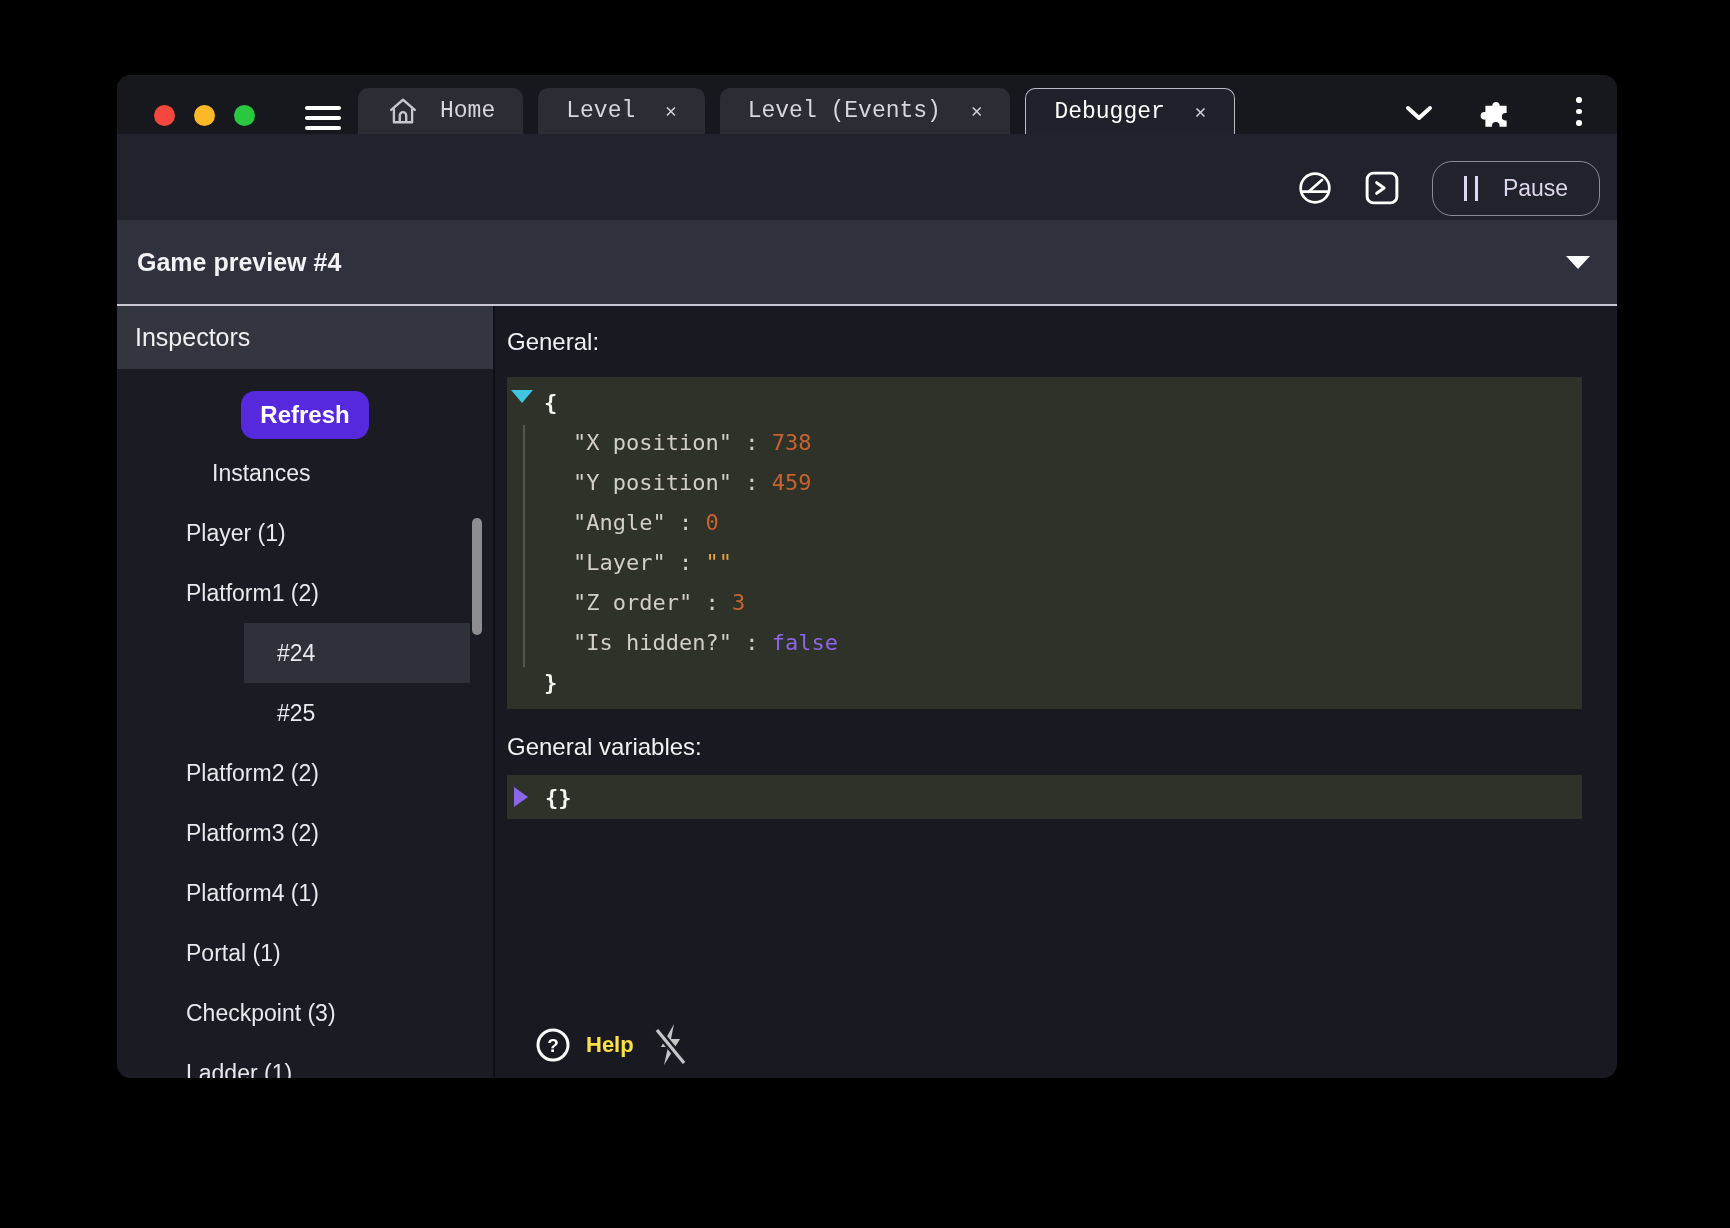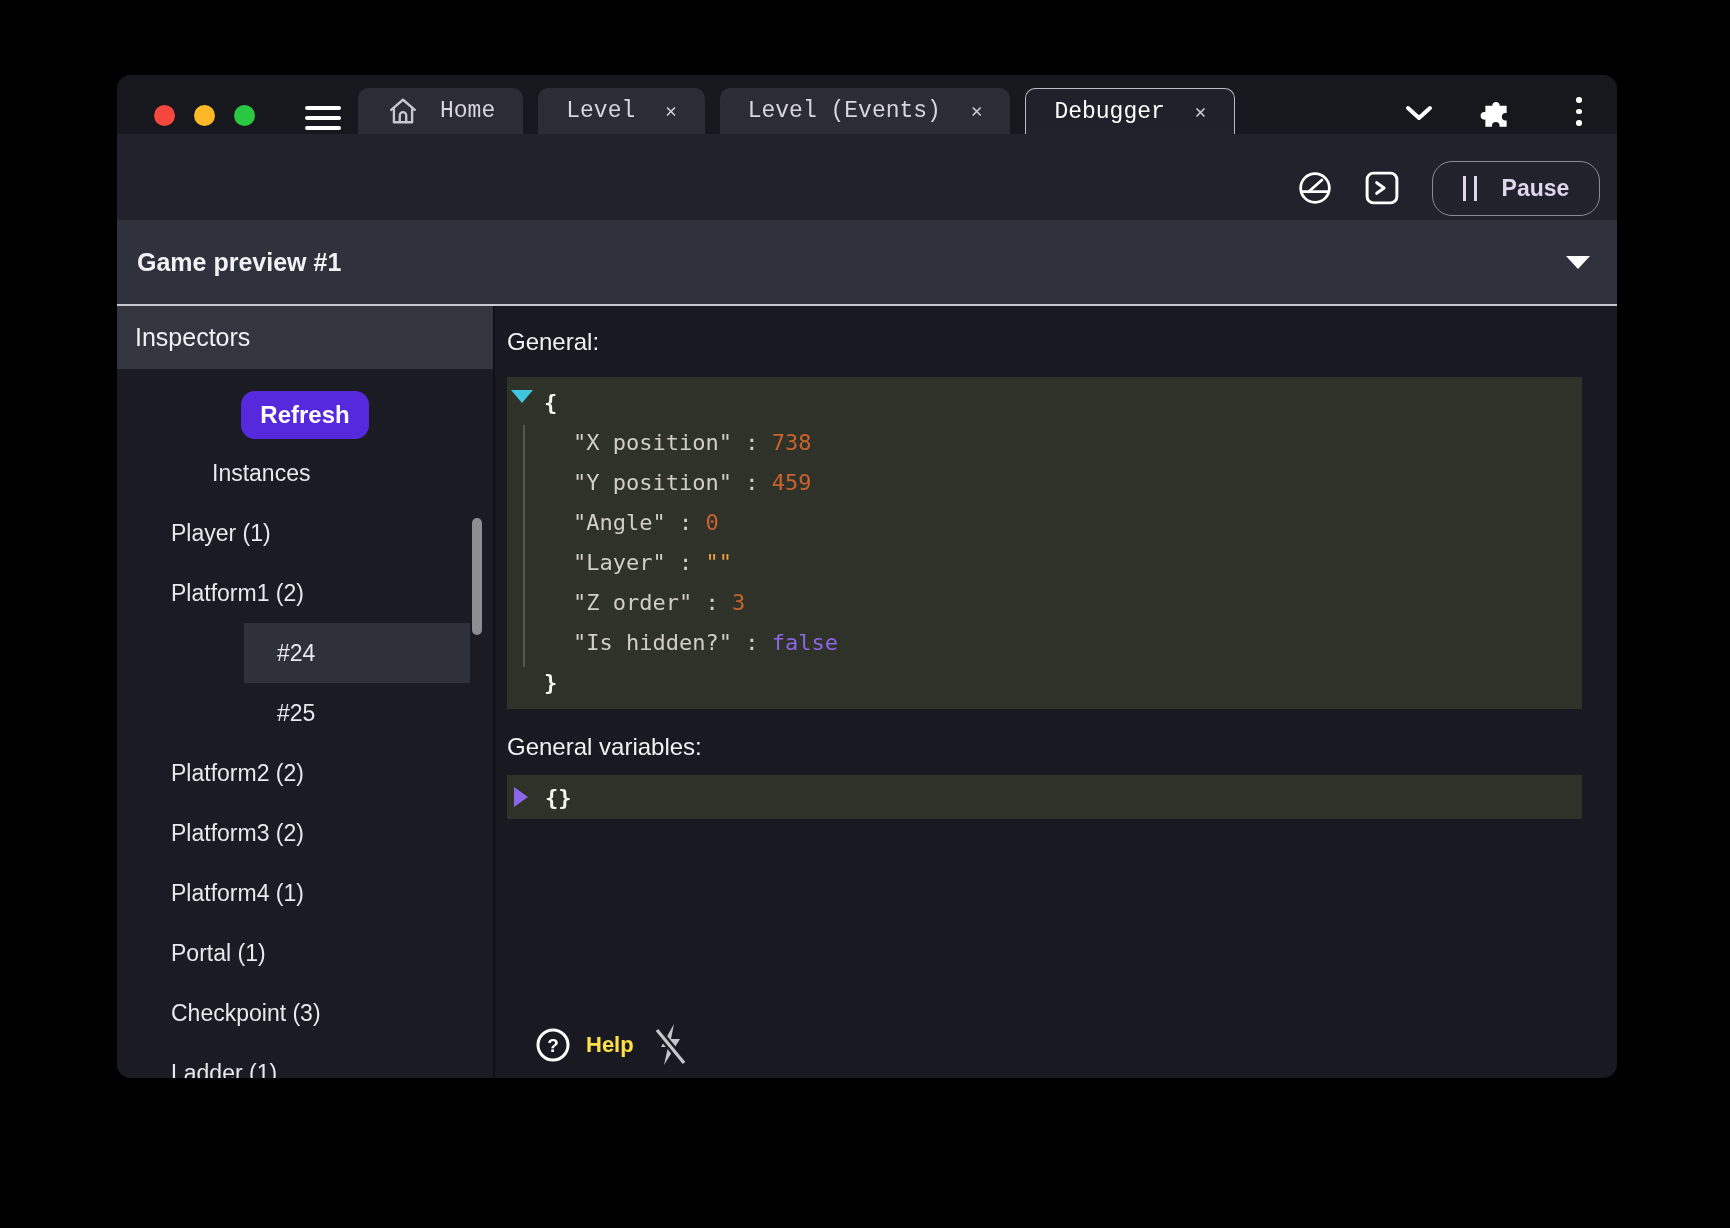--- a/index.html
+++ b/index.html
@@ -32,21 +32,21 @@
   .puzzle-ic { position:absolute; left:1362px; top:23px; }
   .kebab { position:absolute; left:1459px; top:22px; display:flex; flex-direction:column; gap:6px; }
   .kebab i { width:5.5px; height:5.5px; border-radius:50%; background:#fff; }
 
   
   .toolbar { height:86px; background:#21222c; flex:none; display:flex; align-items:center;
              justify-content:flex-end; padding:22px 17px 0 0; }
   .tool-ic { margin-right:33px; cursor:pointer; }
   .pause-btn { display:flex; align-items:center; justify-content:center; gap:11px;
                width:168px; height:55px; border:1.5px solid #8e8998; border-radius:20px;
-               color:#ded7ee; font-size:23px; font-weight:bold; cursor:pointer; }
+               color:#ded7ee; font-size:23px; font-weight:normal; cursor:pointer; }
   .pause-bars { display:flex; gap:8px; margin-right:14px; }
   .pause-bars i { width:3px; height:25px; background:#ded7ee; }
 
   
   .previewbar { height:86px; background:#2f313c; border-bottom:2px solid #c9c7d3; flex:none;
                 display:flex; align-items:center; justify-content:space-between; padding:0 27px 0 20px; }
   .previewbar .title { color:#f2f1f4; font-size:25px; font-weight:600; }
   .caret-down { width:0; height:0; border-left:12px solid transparent;
                 border-right:12px solid transparent; border-top:13px solid #fff; cursor:pointer; }
 
@@ -56,21 +56,21 @@
   .sidebar { width:378px; flex:none; background:#1b1c23; border-right:2px solid #0f1015;
              position:relative; overflow:hidden; }
   .insp-header { height:63px; background:#34363f; display:flex; align-items:center;
                  padding-left:18px; color:#f0f0f2; font-size:25px; font-weight:500; }
   .refresh-btn { display:block; margin:22px auto 0; width:128px; height:48px; border:none;
                  border-radius:14px; background:#5629dd; color:#fff; font-size:24px;
                  font-weight:bold; font-family:inherit; cursor:pointer; }
   .tree { margin-top:4px; }
   .tree-row { height:60px; display:flex; align-items:center; color:#e9e8ec; font-size:23px; cursor:pointer; }
   .tree-row.l0 { padding-left:95px; }
-  .tree-row.l1 { padding-left:54px; }
+  .tree-row.l1 { padding-left:69px; }
   .tree-row.l2 { padding-left:160px; }
   .tree-row.selected { background:#2e303a; margin-left:127px; width:226px; padding-left:33px; }
   .sb-thumb { position:absolute; right:11px; top:212px; width:10px; height:117px;
               border-radius:5px; background:#8d8d92; cursor:pointer; }
 
   .main { flex:1; position:relative; padding:0 35px 0 12px; overflow:hidden; }
   .sec-heading { margin-top:22px; color:#f1f1f3; font-size:24px; }
   .sec-heading.vars { margin-top:24px; }
 
   .json-panel { position:relative; margin-top:21px; background:#2f3228; padding:6px 0;
@@ -165,21 +165,21 @@
     <div class="pause-btn">
       <span class="pause-bars">
           <i></i>
           <i></i>
         </span>
       <span>Pause</span>
     </div>
   </div>
 
   <div class="previewbar">
-    <span class="title">Game preview #1</span>
+    <span class="title">Game preview #4</span>
     <span class="caret-down"></span>
   </div>
 
   <div class="content">
 
     <div class="sidebar">
       <div class="insp-header">Inspectors</div>
       <button class="refresh-btn">Refresh</button>
       <div class="tree" id="tree">
           <div class="tree-row l0">

